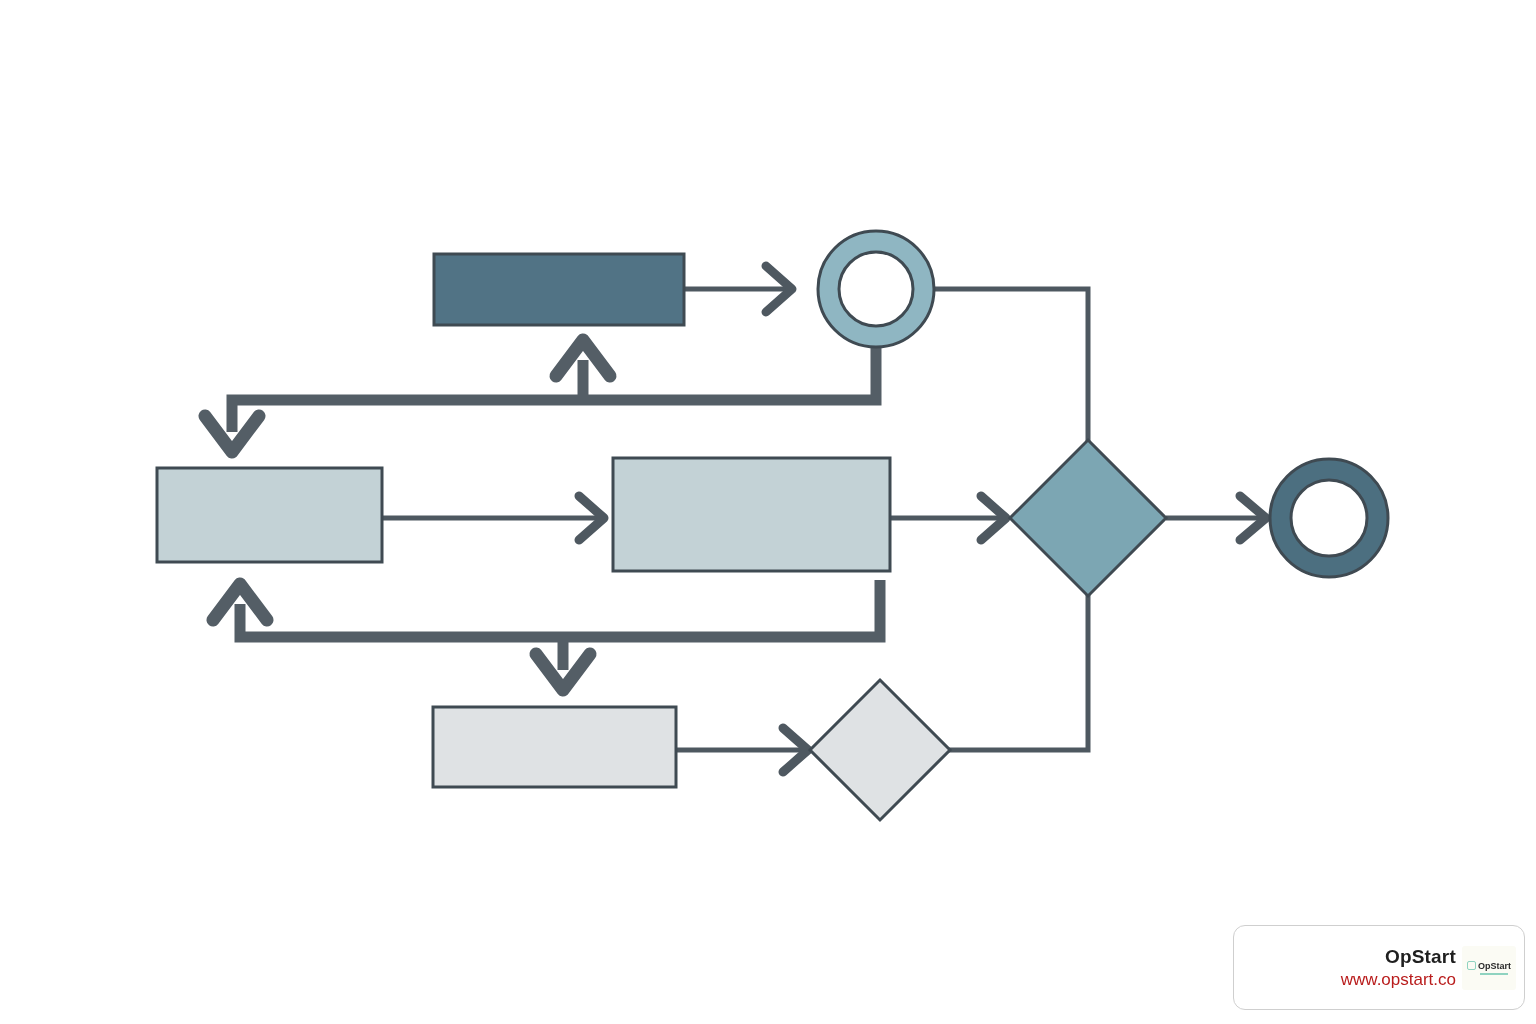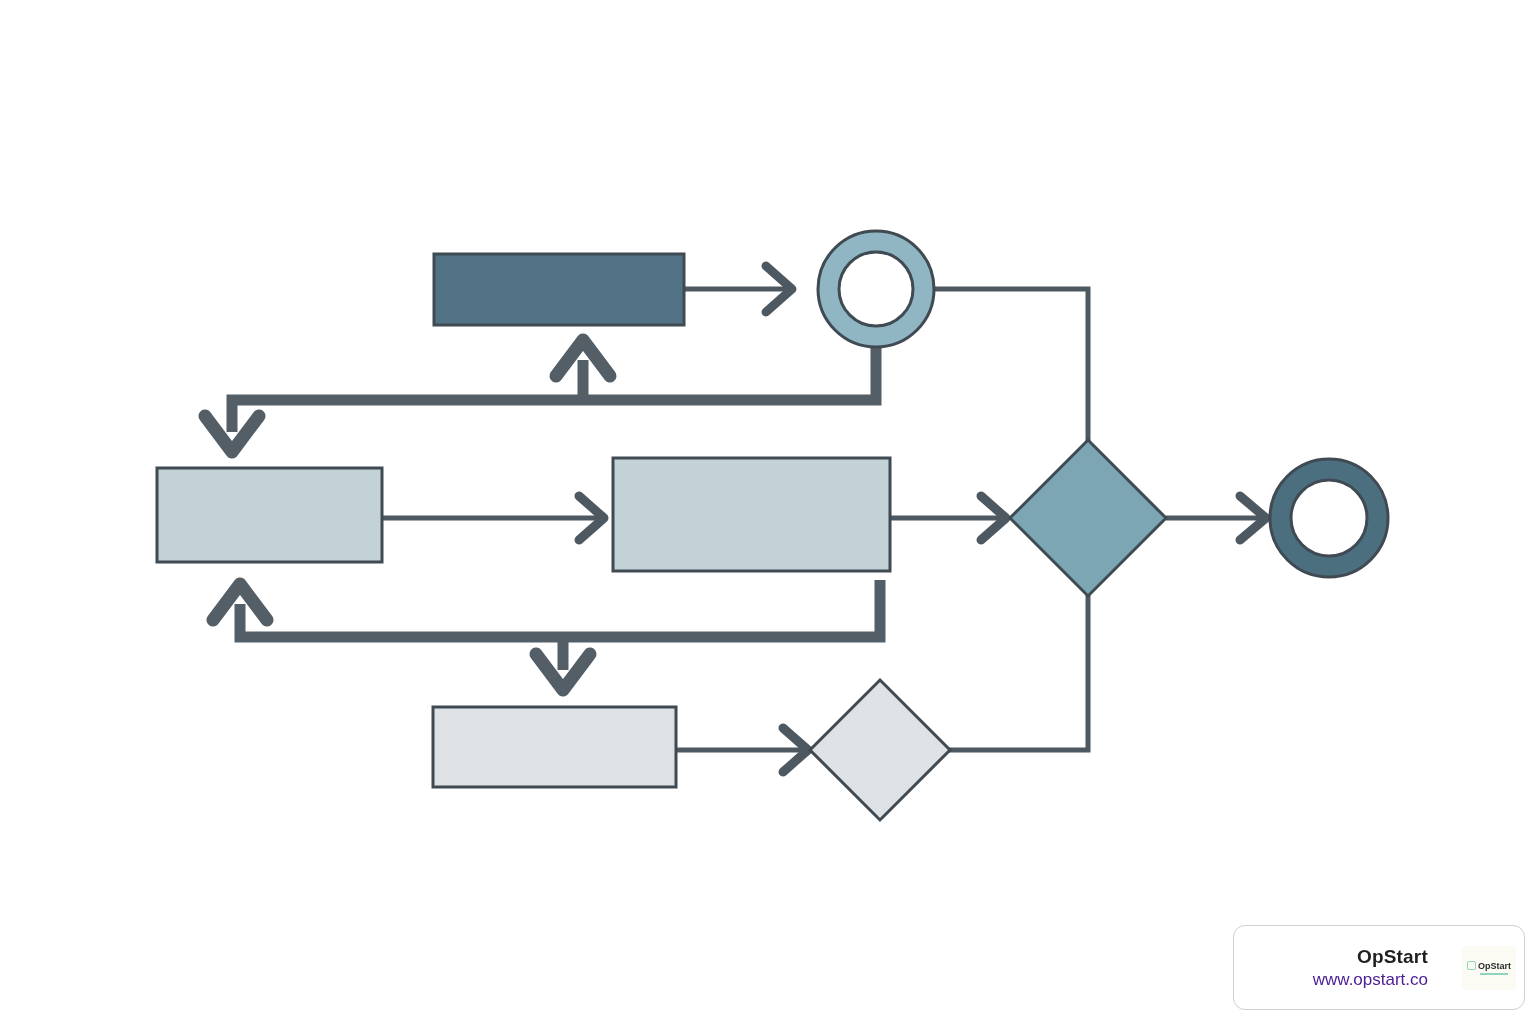--- a/index.html
+++ b/index.html
@@ -33,39 +33,38 @@
     width: 292px;
     height: 85px;
     border: 1px solid #cfcfcf;
     border-radius: 12px;
     background: #ffffff;
     box-sizing: border-box;
     display: flex;
     align-items: center;
     justify-content: flex-end;
     padding-right: 8px;
-    gap: 28px;
   }
   .watermark-text {
     display: flex;
     flex-direction: column;
     align-items: flex-end;
     justify-content: center;
     padding-right: 6px;
   }
   .wm-title {
     font-size: 19px;
     font-weight: bold;
     color: #1f1f1f;
     line-height: 24px;
     letter-spacing: 0.2px;
   }
   .wm-url {
     font-size: 17px;
-    color: #4c1d95;
+    color: #b91c1c;
     line-height: 22px;
   }
   .wm-logo {
     width: 54px;
     height: 44px;
     background: #fbfbf4;
     border-radius: 3px;
     display: flex;
     flex-direction: column;
     align-items: center;

